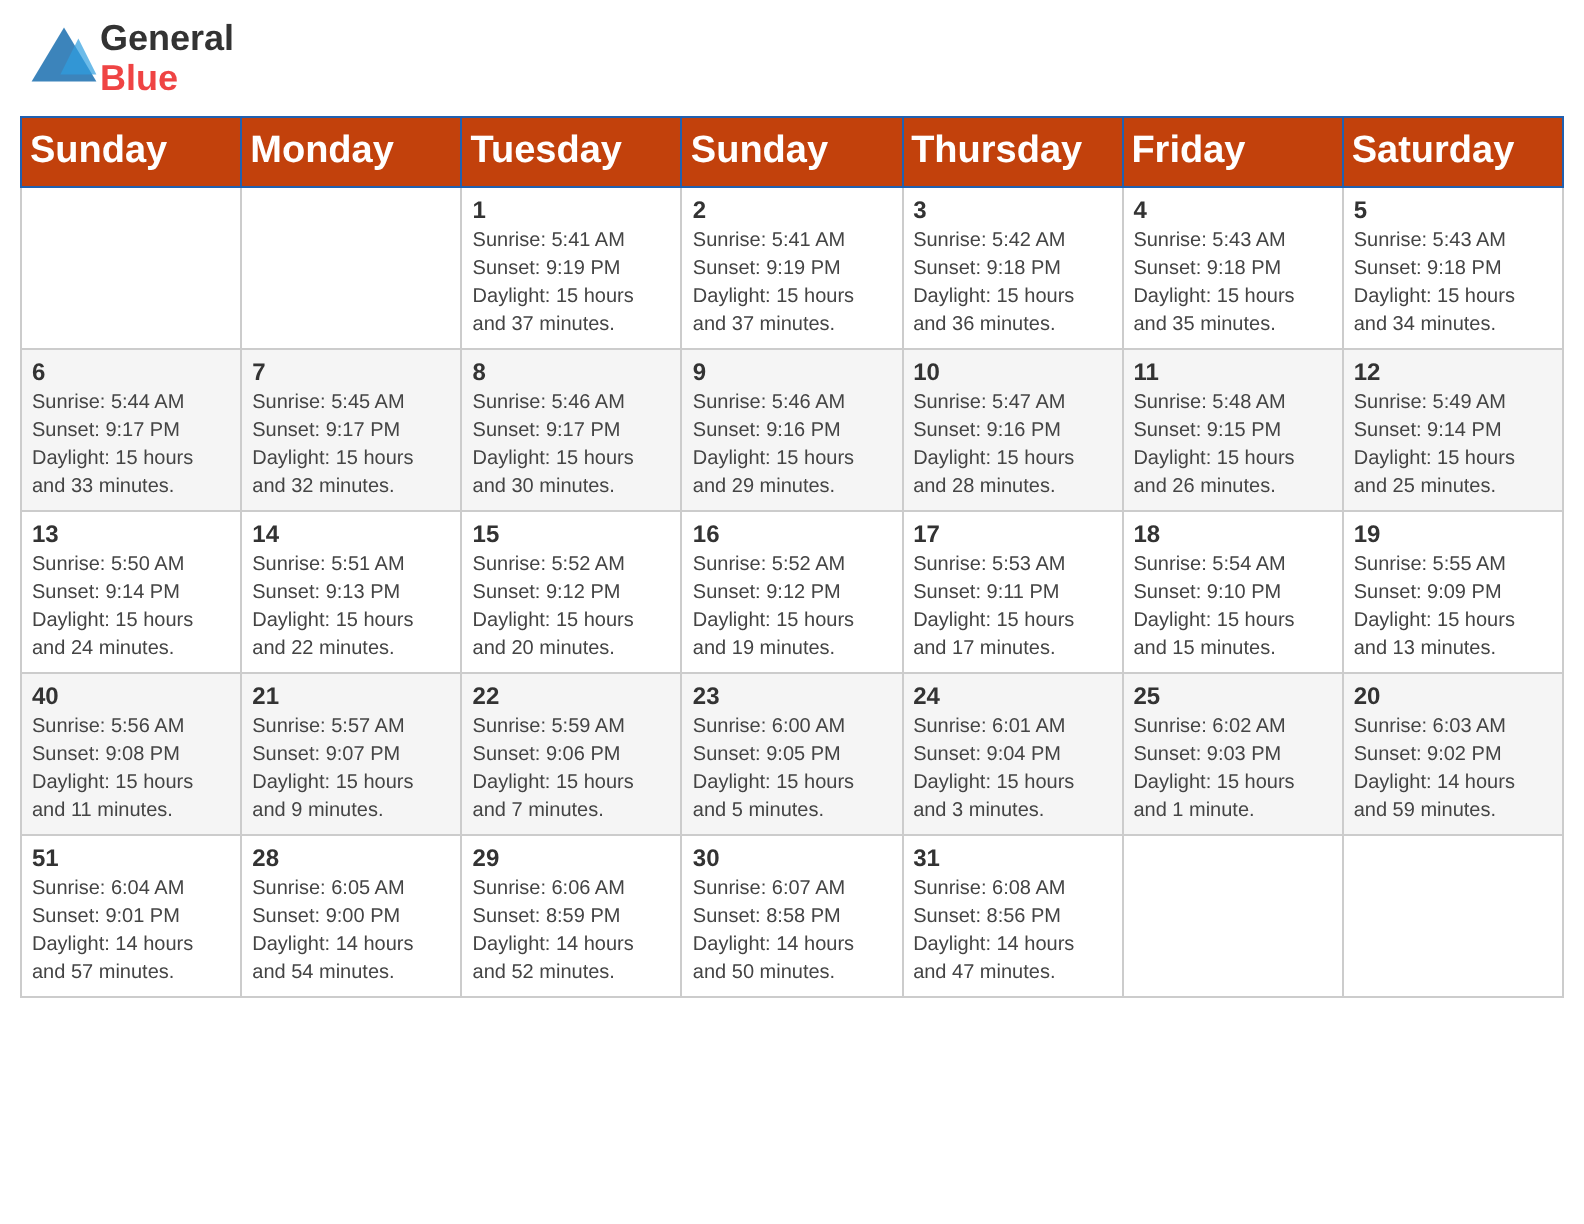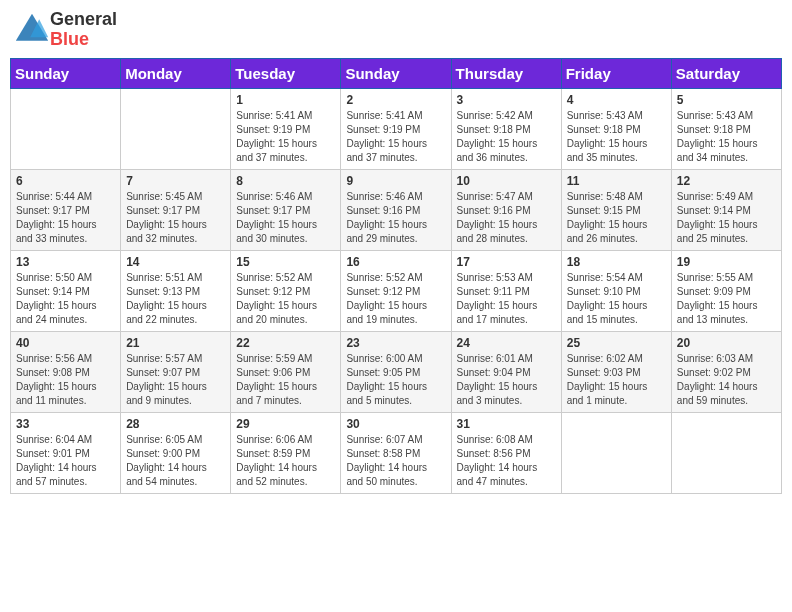--- a/index.html
+++ b/index.html
@@ -53,23 +53,23 @@
     .location {
       font-size: 14px;
       color: #555;
     }
     .calendar {
       width: 100%;
       border-collapse: collapse;
       border: 1px solid #ccc;
     }
     .calendar th {
-      background-color: #6d28d9;
+      background-color: #c2410c;
       color: white;
-      font-size: 15px;
+      font-size: 19px;
       font-weight: bold;
       padding: 6px 4px;
       text-align: left;
       border: 1px solid #2060b0;
     }
     .calendar td {
       vertical-align: top;
       border: 1px solid #ccc;
       padding: 4px 5px;
       width: 110px;
@@ -236,21 +236,21 @@
           <span class="day-number">25</span>
           <div class="cell-content">Sunrise: 6:02 AM<br>Sunset: 9:03 PM<br>Daylight: 15 hours and 1 minute.</div>
         </td>
         <td>
           <span class="day-number">20</span>
           <div class="cell-content">Sunrise: 6:03 AM<br>Sunset: 9:02 PM<br>Daylight: 14 hours and 59 minutes.</div>
         </td>
       </tr>
       <tr>
         <td>
-          <span class="day-number">33</span>
+          <span class="day-number">51</span>
           <div class="cell-content">Sunrise: 6:04 AM<br>Sunset: 9:01 PM<br>Daylight: 14 hours and 57 minutes.</div>
         </td>
         <td>
           <span class="day-number">28</span>
           <div class="cell-content">Sunrise: 6:05 AM<br>Sunset: 9:00 PM<br>Daylight: 14 hours and 54 minutes.</div>
         </td>
         <td>
           <span class="day-number">29</span>
           <div class="cell-content">Sunrise: 6:06 AM<br>Sunset: 8:59 PM<br>Daylight: 14 hours and 52 minutes.</div>
         </td>

